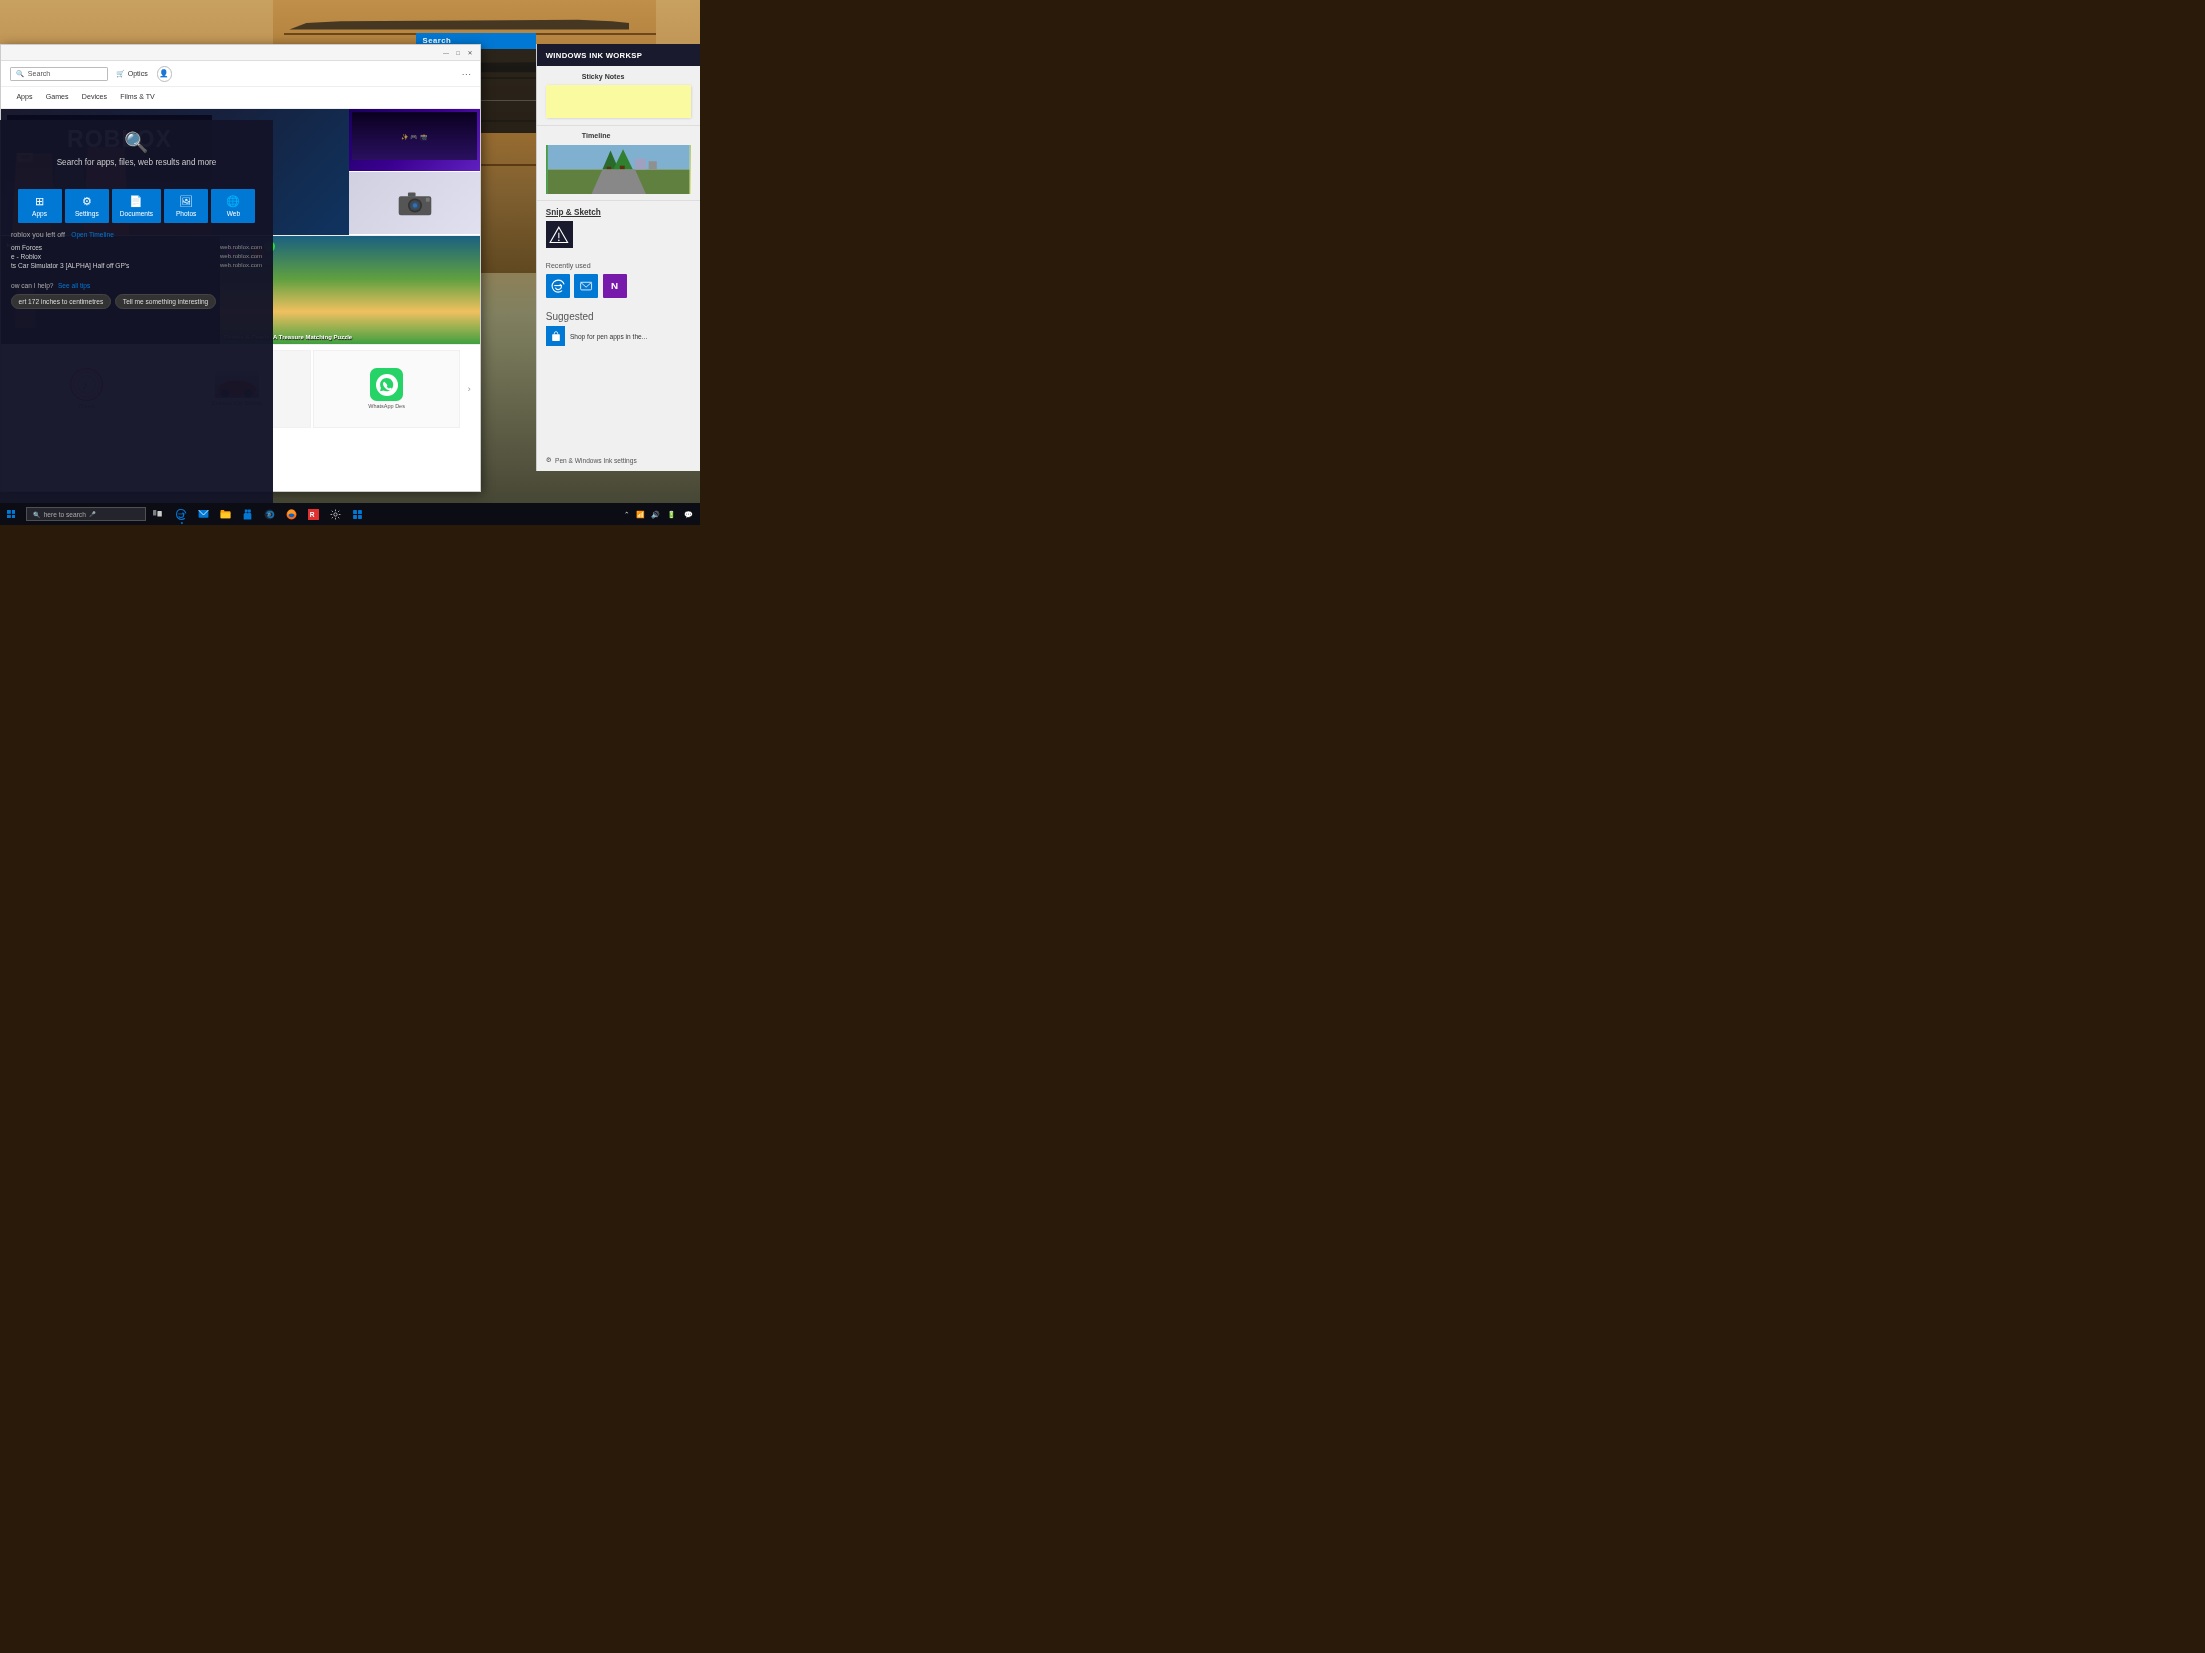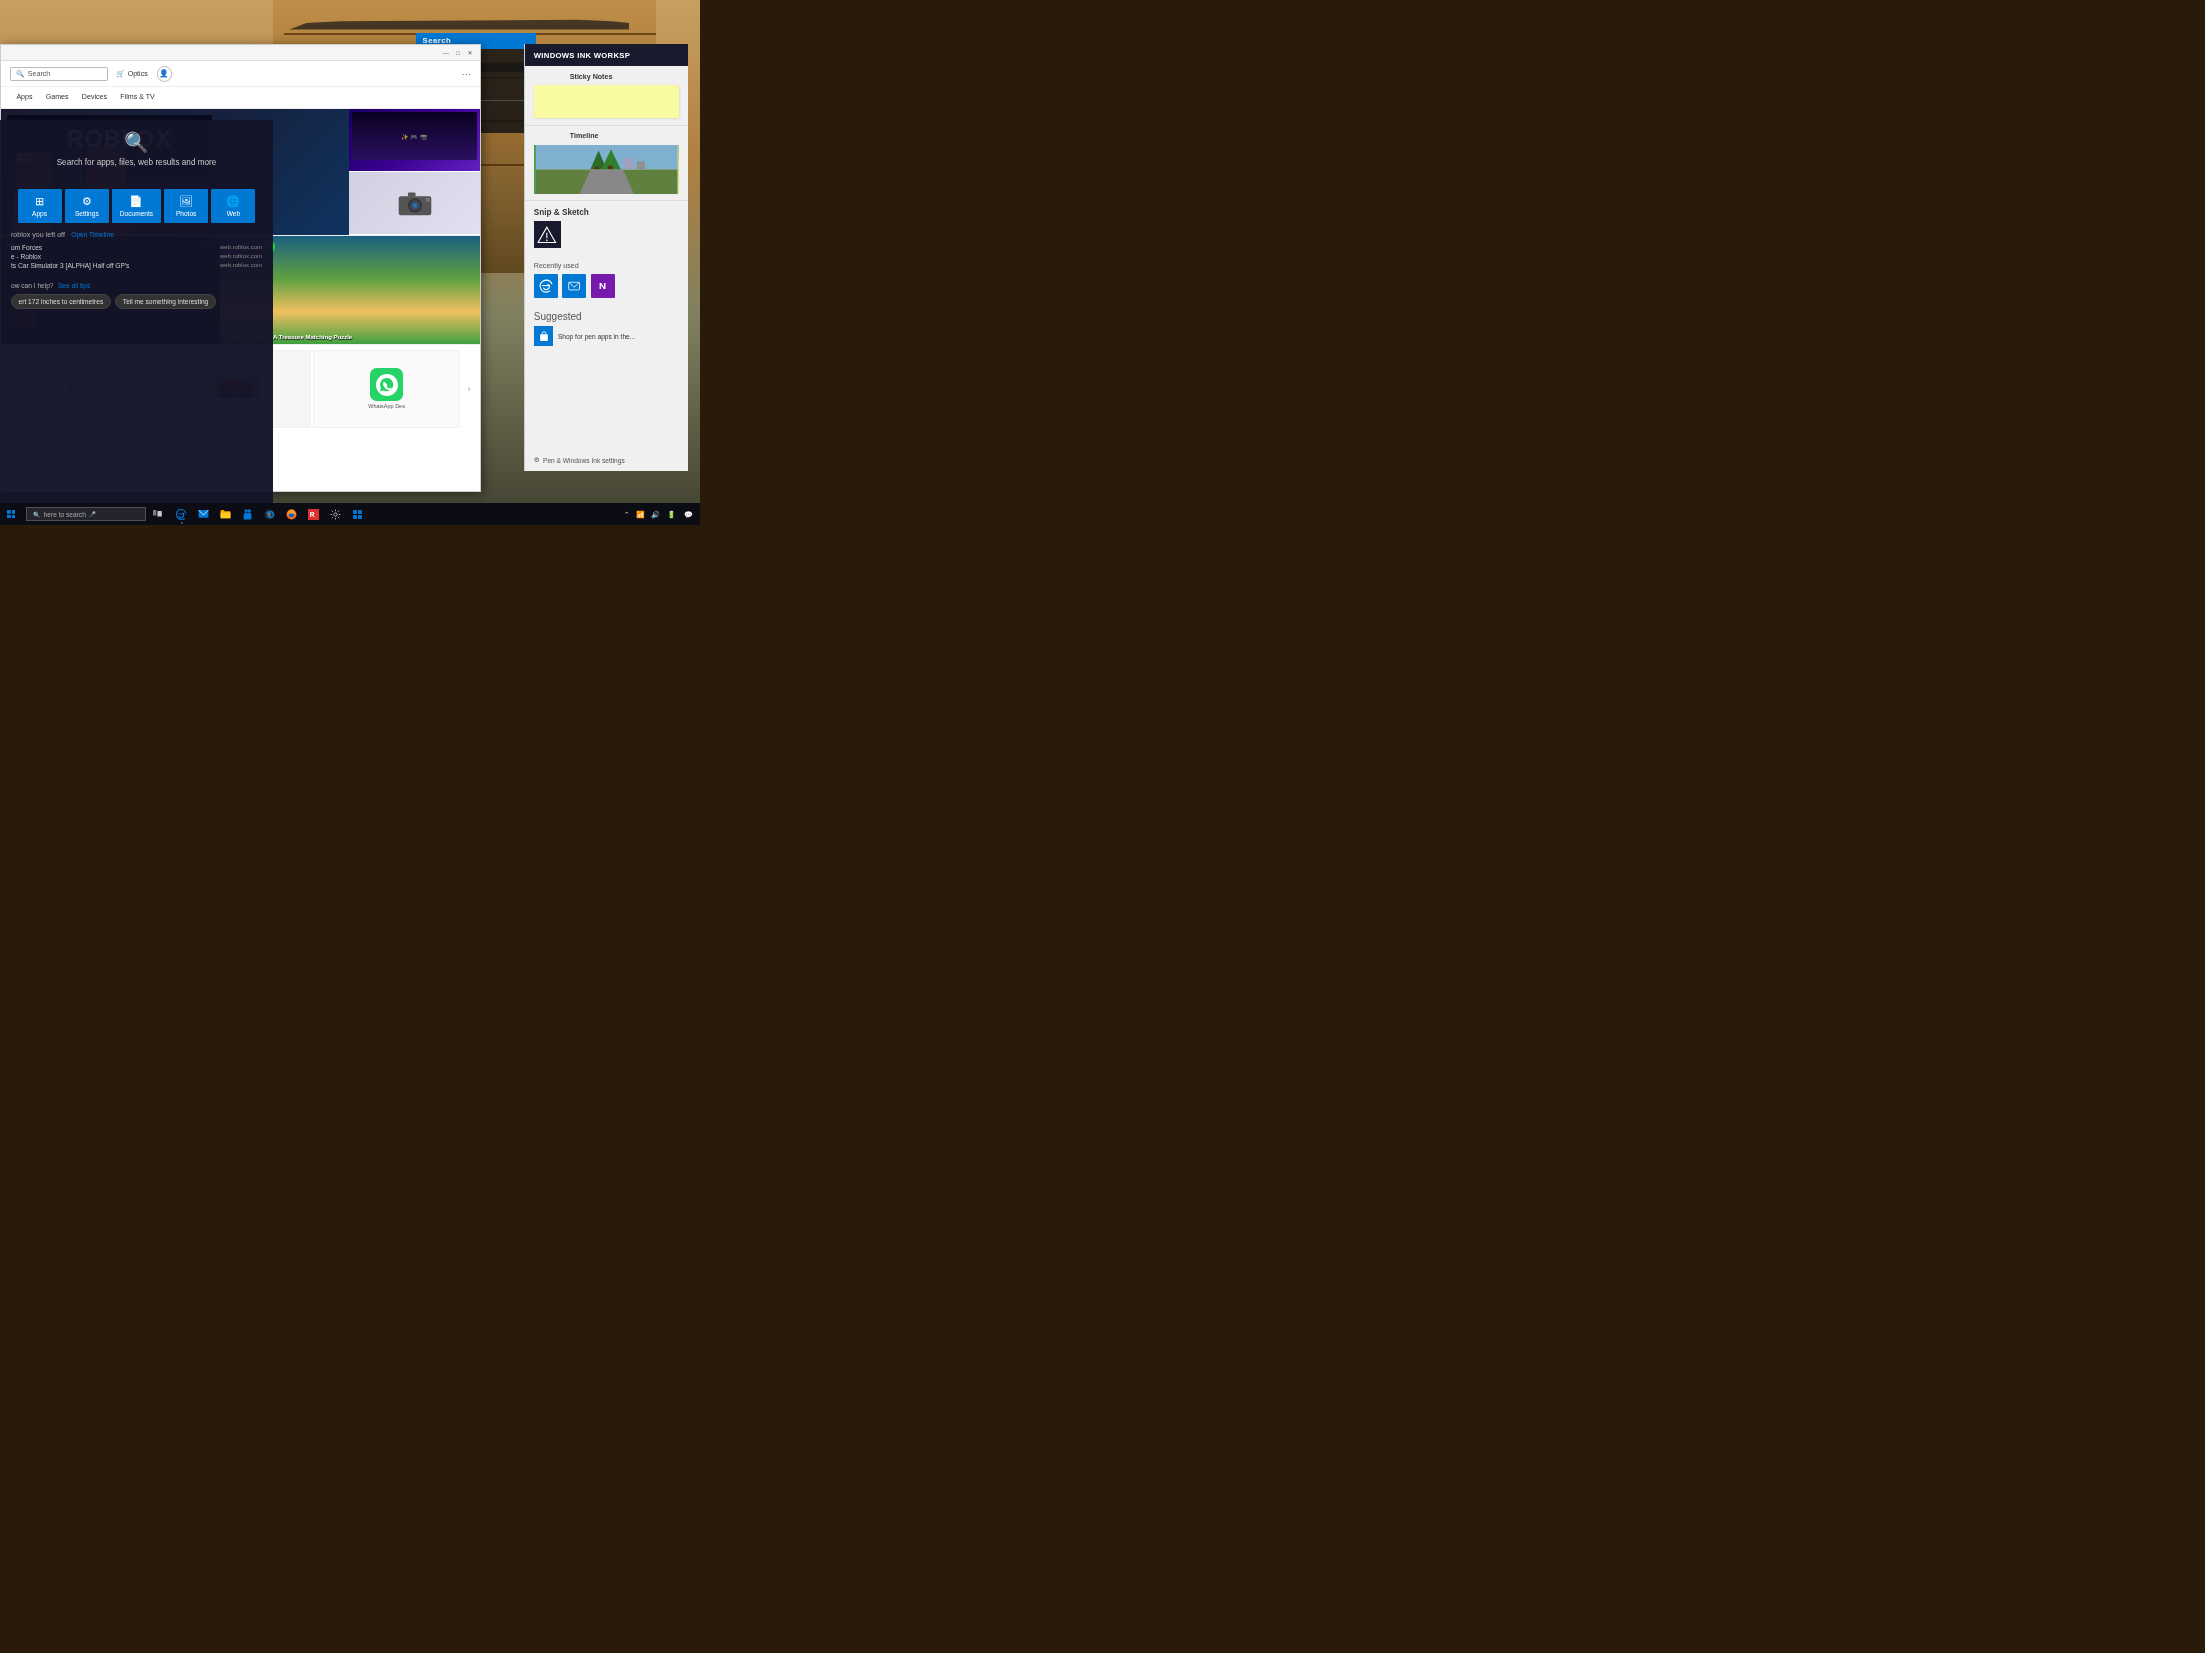--- a/index.html
+++ b/index.html
@@ -390,21 +390,21 @@
       font-size: 6px;
       text-align: center;
       line-height: 1.4;
       cursor: pointer;
     }
 
     
     .ink-panel {
       position: absolute;
       top: 44px;
-      right: 12px;
+      right: 0;
       width: 164px;
       height: 427px;
       background: #f0f0f0;
       z-index: 15;
       display: flex;
       flex-direction: column;
       border-left: 0.5px solid #ccc;
     }
 
     .ink-header {
@@ -447,20 +447,21 @@
     }
 
     .snip-section {
       padding: 6.6px 8.8px;
     }
 
     .snip-label {
       font-size: 8.2px;
       font-weight: 600;
       color: #333;
+      text-decoration: underline;
     }
 
     .snip-icon {
       width: 27px;
       height: 27px;
       background: #1a1a2e;
       color: white;
       display: flex;
       align-items: center;
       justify-content: center;

